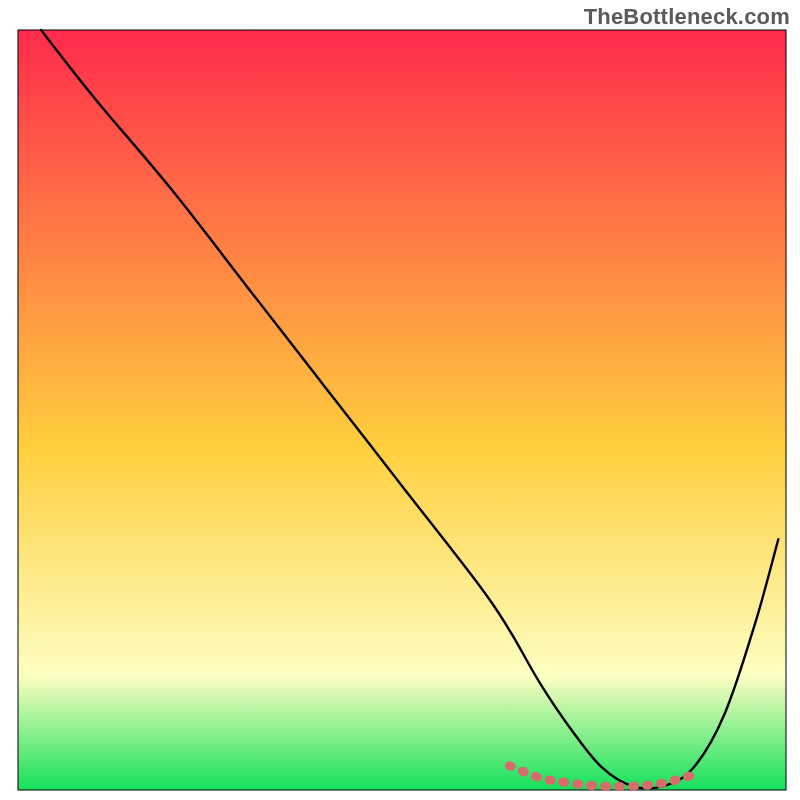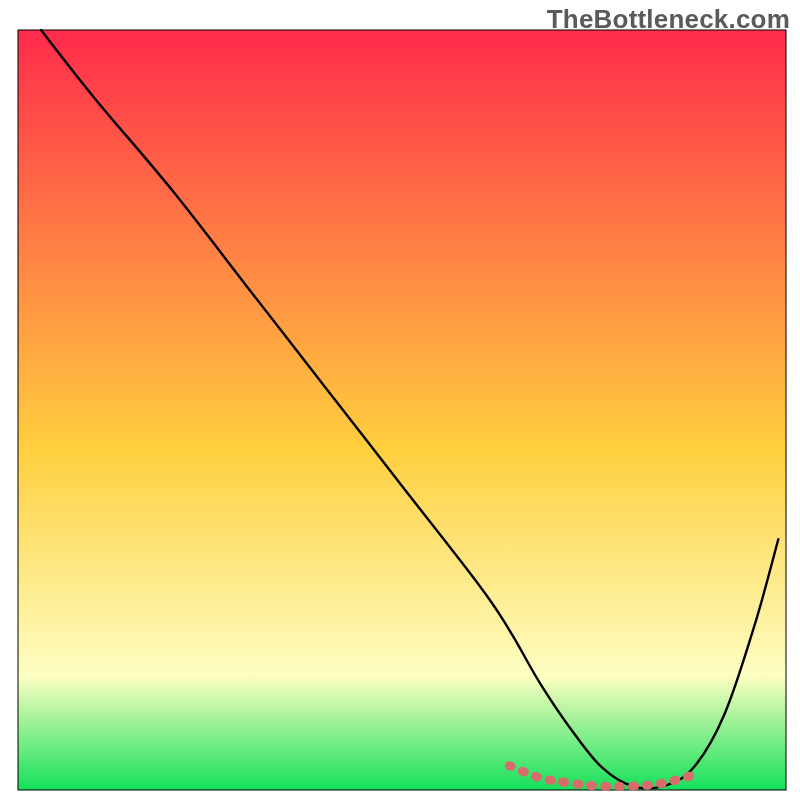--- a/index.html
+++ b/index.html
@@ -14,21 +14,21 @@
   .frame {
     position: relative;
     width: 800px;
     height: 800px;
     box-sizing: border-box;
   }
   .watermark {
     position: absolute;
     top: 4px;
     right: 10px;
-    font-size: 26px;
+    font-size: 22px;
     font-weight: 600;
     color: #5a5a5a;
     letter-spacing: 0.2px;
     z-index: 3;
   }
   svg.chart {
     position: absolute;
     inset: 0;
     width: 800px;
     height: 800px;

